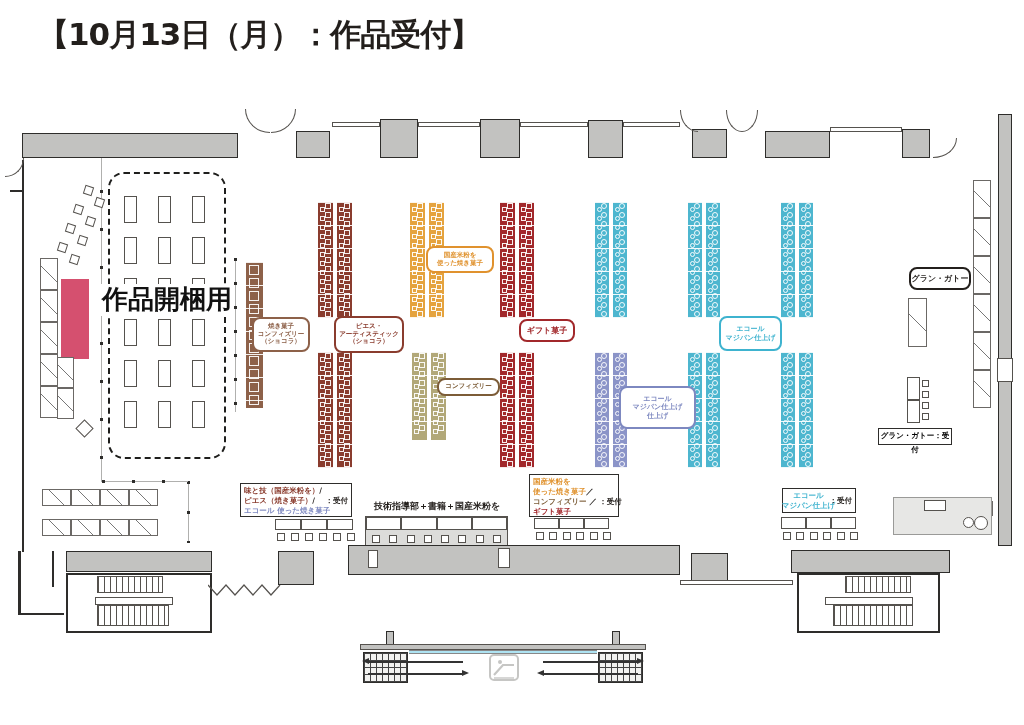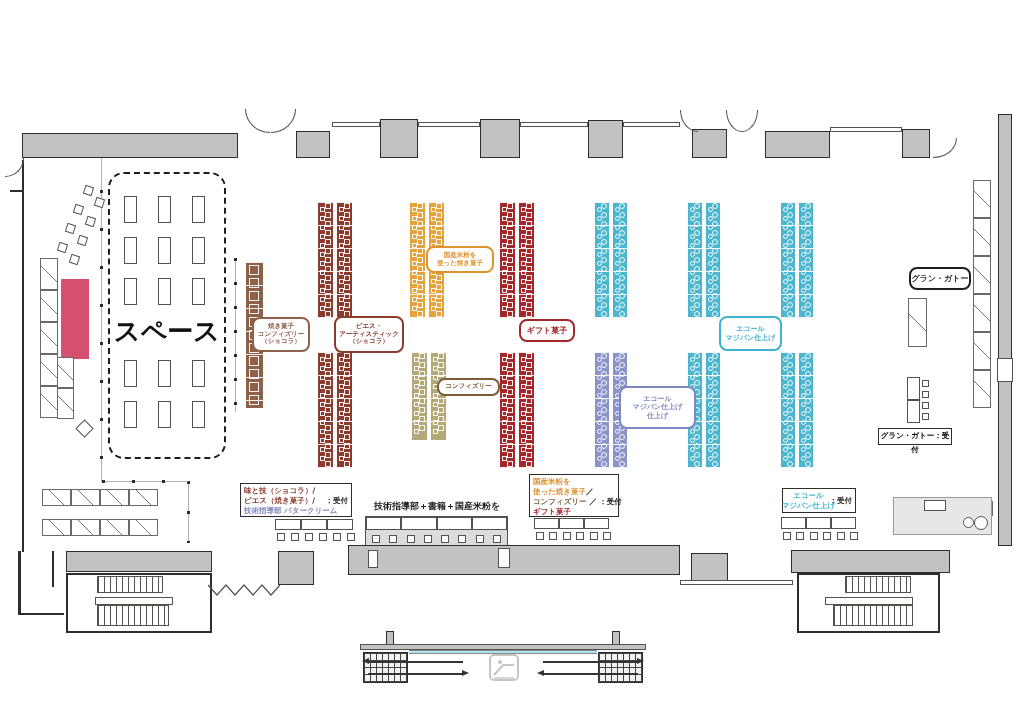--- a/index.html
+++ b/index.html
@@ -62,26 +62,26 @@
   #tech-label{font-size:9px;font-weight:900;color:#231f1c;z-index:7;white-space:nowrap;}
   #esc-icon{border:2px solid #c6c6c4;border-radius:5px;background:#fff;z-index:5;}
   .rot{transform:rotate(18deg);}
   .dia{transform:rotate(45deg);}
 </style>
 </head>
 <body>
 
 <div id="plan">
   <div id="titlebar">
+    <span id="title-sub">【10月13日（月）：作品受付】</span>
   </div>
 
   <div id="unpack-box" class="abs" style="left: 108px; top: 172px; width: 118px; height: 287px;"></div>
   <div id="unpack-label" class="abs" style="left: 94px; top: 284px; width: 146px;">
-    <br>
-    <span>スペース</span>
+    <span>作品開梱用</span><br>
   </div>
 
   <div id="tech-label" class="abs" style="left: 374px; top: 500px;">技術指導部＋書籍＋国産米粉を</div>
   <div id="grand-reception-label" class="abs plainbox" style="left: 878px; top: 428px; width: 74px; height: 17px; font-size: 7.5px; line-height: 14px;">グラン・ガトー：受付</div>
 <div class="abs dotv" style="left: 100px; top: 152px; width: 3px; height: 330px; background-image: repeating-linear-gradient(rgb(46, 45, 43) 0px, rgb(46, 45, 43) 3px, rgba(0, 0, 0, 0) 3px, rgba(0, 0, 0, 0) 38px), linear-gradient(rgb(176, 176, 174), rgb(176, 176, 174));"></div>
     <div class="abs dotv" style="left: 187px; top: 481px; width: 3px; height: 62px; background-image: repeating-linear-gradient(rgb(46, 45, 43) 0px, rgb(46, 45, 43) 3px, rgba(0, 0, 0, 0) 3px, rgba(0, 0, 0, 0) 30px), linear-gradient(rgb(176, 176, 174), rgb(176, 176, 174));"></div>
     <div class="abs dotv" style="left: 234px; top: 258px; width: 3px; height: 154px; background-image: repeating-linear-gradient(rgb(46, 45, 43) 0px, rgb(46, 45, 43) 3px, rgba(0, 0, 0, 0) 3px, rgba(0, 0, 0, 0) 24px), linear-gradient(rgb(176, 176, 174), rgb(176, 176, 174));"></div>
     <div class="abs doth" style="left: 102px; top: 480px; width: 86px; height: 3px;"></div>
     <div class="abs itable" style="left: 124px; top: 196px; width: 13px; height: 27px;"></div>
     <div class="abs itable" style="left: 124px; top: 237px; width: 13px; height: 27px;"></div>
@@ -809,23 +809,23 @@
       <div>仕上げ</div>
     </div>
     <div class="abs blabel" style="left: 719px; top: 316px; width: 63px; height: 35px; border: 2.5px solid rgb(62, 179, 207); color: rgb(62, 179, 207); font-size: 7px;">
       <div>エコール</div>
       <div>マジパン仕上げ</div>
     </div>
     <div class="abs blabel" style="left: 909px; top: 267px; width: 62px; height: 23px; border: 2.5px solid rgb(35, 31, 28); color: rgb(35, 31, 28); font-size: 8px;">
       <div>グラン・ガトー</div>
     </div>
     <div class="abs rbox" style="left: 240px; top: 483px; width: 112px; height: 34px;">
-      <div class="row"><span style="color: rgb(138, 60, 46);">味と技（ショコラ）</span><span style="color: rgb(35, 31, 28);">/</span></div>
+      <div class="row"><span style="color: rgb(138, 60, 46);">味と技（国産米粉を）</span><span style="color: rgb(35, 31, 28);">/</span></div>
       <div class="row"><span style="color: rgb(138, 60, 46);">ピエス（焼き菓子）</span><span style="color: rgb(35, 31, 28);">/</span><span class="ra" style="color: rgb(35, 31, 28);">：受付</span></div>
-      <div class="row"><span style="color: rgb(125, 136, 192);">技術指導部 バタークリーム</span></div>
+      <div class="row"><span style="color: rgb(125, 136, 192);">エコール 使った焼き菓子</span></div>
     </div>
     <div class="abs rbox" style="left: 529px; top: 474px; width: 90px; height: 43px;">
       <div class="row"><span style="color: rgb(224, 146, 46);">国産米粉を</span></div>
       <div class="row"><span style="color: rgb(224, 146, 46);">使った焼き菓子</span><span style="color: rgb(35, 31, 28);">／</span></div>
       <div class="row"><span style="color: rgb(124, 92, 55);">コンフィズリー</span><span style="color: rgb(35, 31, 28);"> ／ </span><span class="ra" style="color: rgb(35, 31, 28);">：受付</span></div>
       <div class="row"><span style="color: rgb(162, 40, 43);">ギフト菓子</span></div>
     </div>
     <div class="abs rbox" style="left: 782px; top: 488px; width: 74px; height: 25px; text-align: center; padding-right: 24px;">
       <span class="rc" style="color: rgb(35, 31, 28);">：受付</span>
       <div class="row" style="justify-content: center;"><span style="color: rgb(62, 179, 207);">エコール</span></div>

